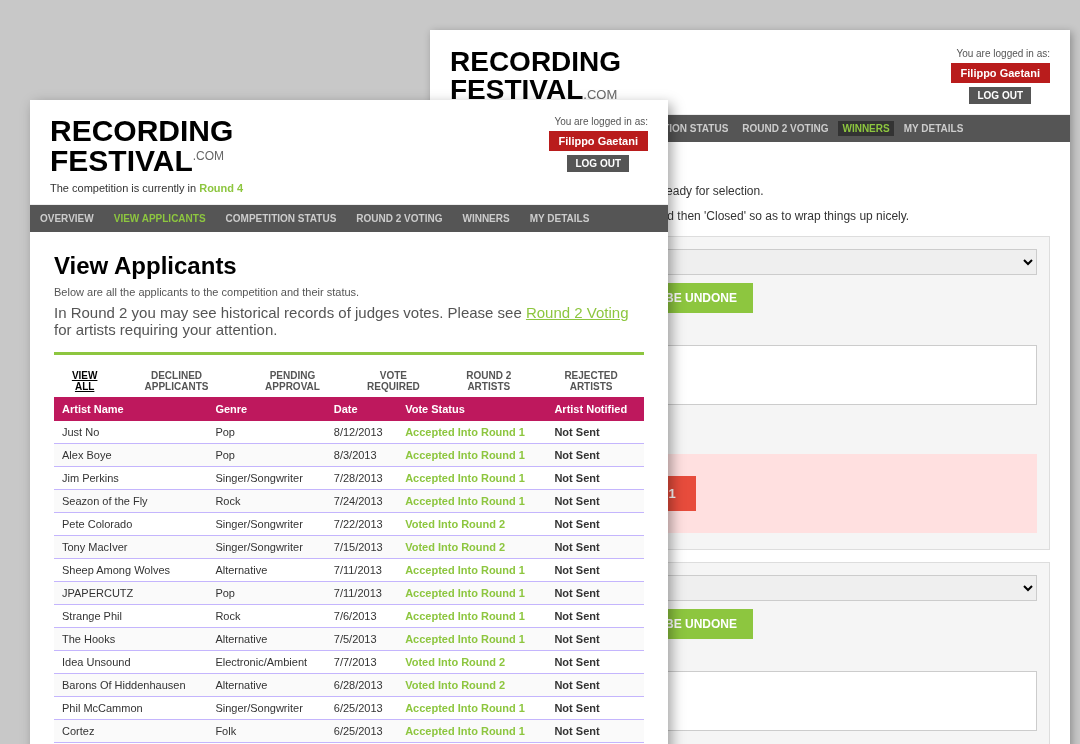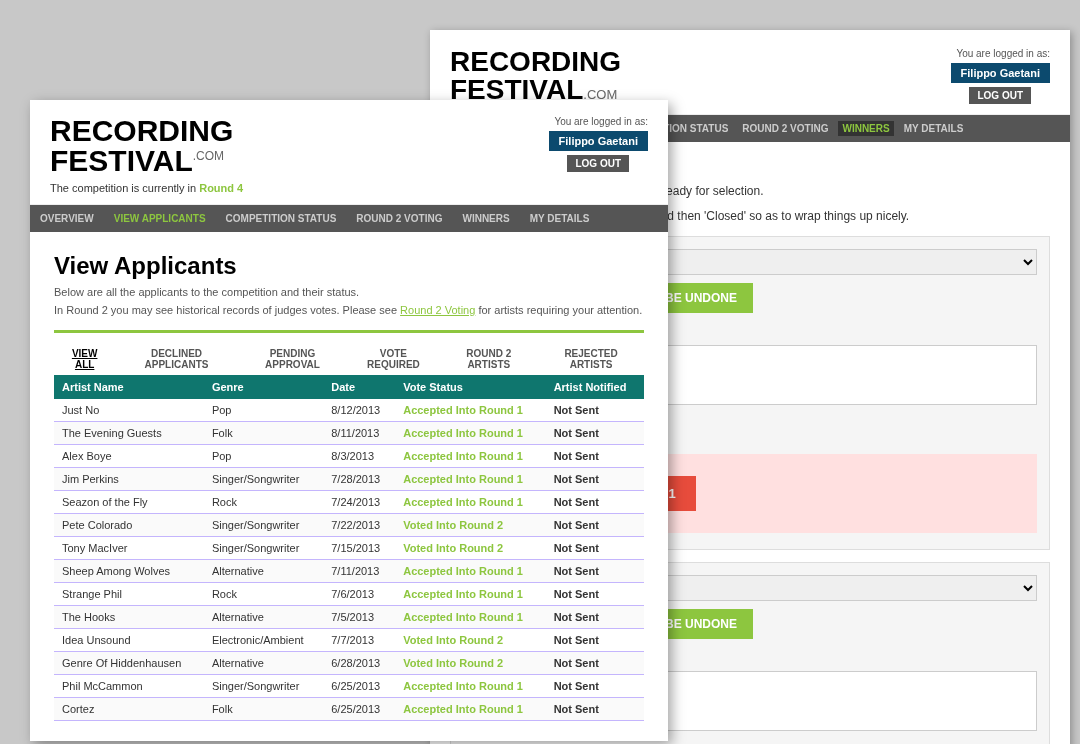--- a/index.html
+++ b/index.html
@@ -215,21 +215,21 @@
       color: #8dc63f;
       font-weight: bold;
     }
 
     .login-area {
       text-align: right;
       font-size: 10px;
       color: #555;
     }
     .user-badge {
-      background: #0c4a6e;
+      background: #b91c1c;
       color: #fff;
       padding: 4px 10px;
       font-size: 11px;
       font-weight: bold;
       display: inline-block;
       margin-bottom: 4px;
     }
     .logout-btn {
       background: #555;
       color: #fff;
@@ -273,21 +273,21 @@
       margin-bottom: 6px;
     }
 
     .subtitle {
       font-size: 11px;
       color: #555;
       margin-bottom: 6px;
     }
 
     .round2-note {
-      font-size: 11px;
+      font-size: 15px;
       color: #555;
       margin-bottom: 14px;
     }
     .round2-note a {
       color: #8dc63f;
     }
 
     .green-divider {
       height: 3px;
       background: #8dc63f;
@@ -316,21 +316,21 @@
       text-decoration: underline;
     }
 
     
     .applicants-table {
       width: 100%;
       border-collapse: collapse;
       font-size: 11px;
     }
     .applicants-table thead tr {
-      background: #0f766e;
+      background: #be185d;
       color: #fff;
     }
     .applicants-table thead th {
       padding: 6px 8px;
       text-align: left;
       font-weight: bold;
       font-size: 11px;
     }
     .applicants-table tbody tr {
       border-bottom: 1px solid #c4b5fd;
@@ -477,27 +477,20 @@
       </thead>
       <tbody id="table-body">
       <tr>
     <td>Just No</td>
     <td>Pop</td>
     <td>8/12/2013</td>
     <td class="vote-status-green" style="color: #8dc63f; font-weight: bold;">Accepted Into Round 1</td>
     <td class="not-sent">Not Sent</td>
   </tr>
           <tr>
-    <td>The Evening Guests</td>
-    <td>Folk</td>
-    <td>8/11/2013</td>
-    <td class="vote-status-green" style="color: #8dc63f; font-weight: bold;">Accepted Into Round 1</td>
-    <td class="not-sent">Not Sent</td>
-  </tr>
-          <tr>
     <td>Alex Boye</td>
     <td>Pop</td>
     <td>8/3/2013</td>
     <td class="vote-status-green" style="color: #8dc63f; font-weight: bold;">Accepted Into Round 1</td>
     <td class="not-sent">Not Sent</td>
   </tr>
           <tr>
     <td>Jim Perkins</td>
     <td>Singer/Songwriter</td>
     <td>7/28/2013</td>
@@ -526,20 +519,27 @@
     <td class="not-sent">Not Sent</td>
   </tr>
           <tr>
     <td>Sheep Among Wolves</td>
     <td>Alternative</td>
     <td>7/11/2013</td>
     <td class="vote-status-green" style="color: #8dc63f; font-weight: bold;">Accepted Into Round 1</td>
     <td class="not-sent">Not Sent</td>
   </tr>
           <tr>
+    <td>JPAPERCUTZ</td>
+    <td>Pop</td>
+    <td>7/11/2013</td>
+    <td class="vote-status-green" style="color: #8dc63f; font-weight: bold;">Accepted Into Round 1</td>
+    <td class="not-sent">Not Sent</td>
+  </tr>
+          <tr>
     <td>Strange Phil</td>
     <td>Rock</td>
     <td>7/6/2013</td>
     <td class="vote-status-green" style="color: #8dc63f; font-weight: bold;">Accepted Into Round 1</td>
     <td class="not-sent">Not Sent</td>
   </tr>
           <tr>
     <td>The Hooks</td>
     <td>Alternative</td>
     <td>7/5/2013</td>
@@ -547,21 +547,21 @@
     <td class="not-sent">Not Sent</td>
   </tr>
           <tr>
     <td>Idea Unsound</td>
     <td>Electronic/Ambient</td>
     <td>7/7/2013</td>
     <td class="vote-status-green" style="color: #8dc63f; font-weight: bold;">Voted Into Round 2</td>
     <td class="not-sent">Not Sent</td>
   </tr>
           <tr>
-    <td>Genre Of Hiddenhausen</td>
+    <td>Barons Of Hiddenhausen</td>
     <td>Alternative</td>
     <td>6/28/2013</td>
     <td class="vote-status-green" style="color: #8dc63f; font-weight: bold;">Voted Into Round 2</td>
     <td class="not-sent">Not Sent</td>
   </tr>
           <tr>
     <td>Phil McCammon</td>
     <td>Singer/Songwriter</td>
     <td>6/25/2013</td>
     <td class="vote-status-green" style="color: #8dc63f; font-weight: bold;">Accepted Into Round 1</td>

